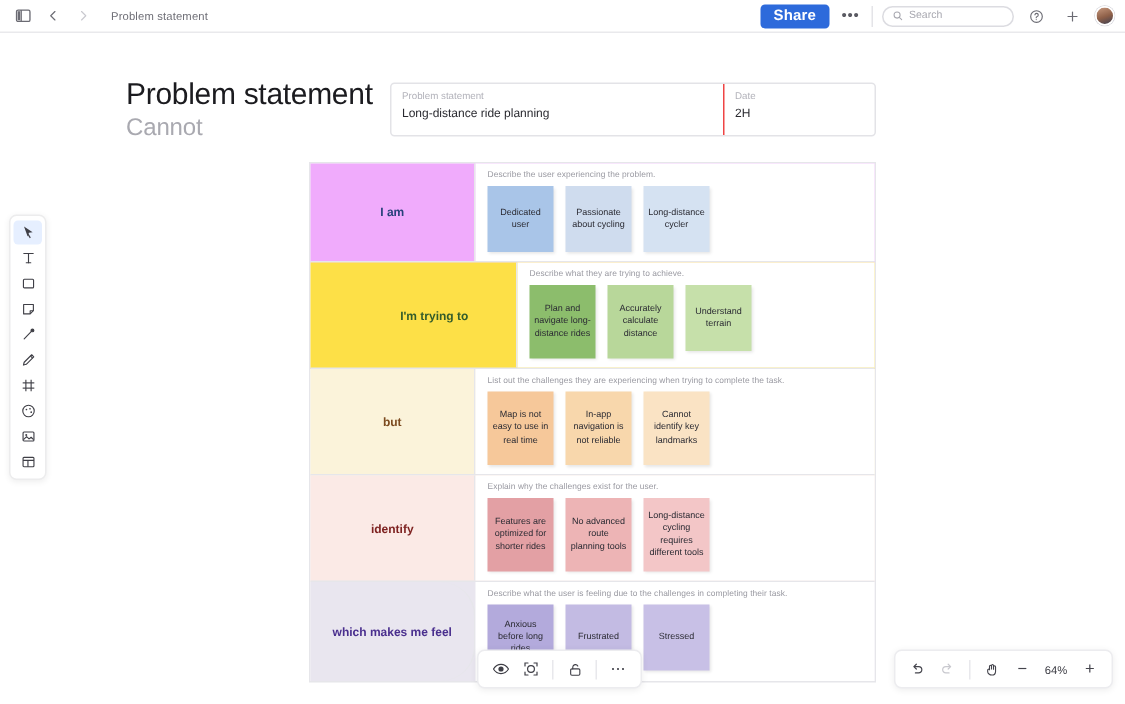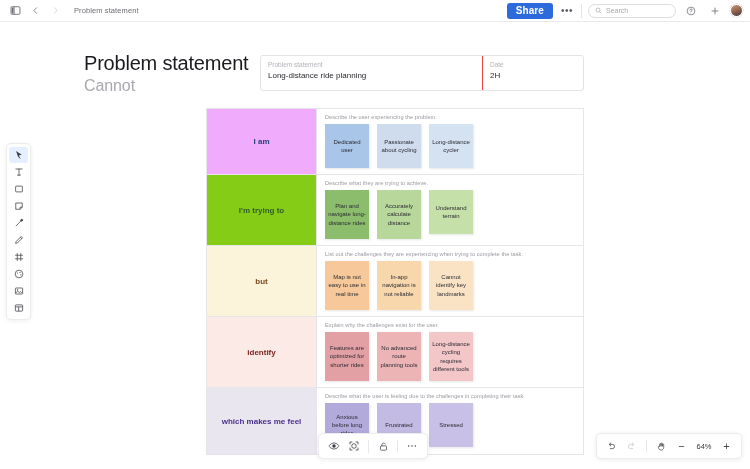--- a/index.html
+++ b/index.html
@@ -211,21 +211,21 @@
           <div class="row-label" style="color: rgb(39, 65, 122);">I am</div>
           <div class="row-body" style="background: rgb(255, 255, 255);">
             <div class="row-prompt">Describe the user experiencing the problem.</div>
             <div class="notes">
               <div class="note" style="background: rgb(169, 197, 232); color: rgb(43, 43, 51);">Dedicated user</div>
               <div class="note" style="background: rgb(207, 220, 238); color: rgb(43, 43, 51);">Passionate about cycling</div>
               <div class="note" style="background: rgb(213, 226, 242); color: rgb(43, 43, 51);">Long-distance cycler</div>
             </div>
           </div>
         </div>
-        <div class="row" style="background: #84cc16;">
+        <div class="row" style="background: #fde047; padding-left: 28px;">
           <div class="row-label" style="color: rgb(51, 92, 43);">I'm trying to</div>
           <div class="row-body" style="background: rgb(255, 255, 255);">
             <div class="row-prompt">Describe what they are trying to achieve.</div>
             <div class="notes">
               <div class="note big" style="background: rgb(140, 189, 108); color: rgb(43, 43, 51);">Plan and navigate long-distance rides</div>
               <div class="note big" style="background: rgb(184, 215, 154); color: rgb(43, 43, 51);">Accurately calculate distance</div>
               <div class="note" style="background: rgb(198, 224, 170); color: rgb(43, 43, 51);">Understand terrain</div>
             </div>
           </div>
         </div>

